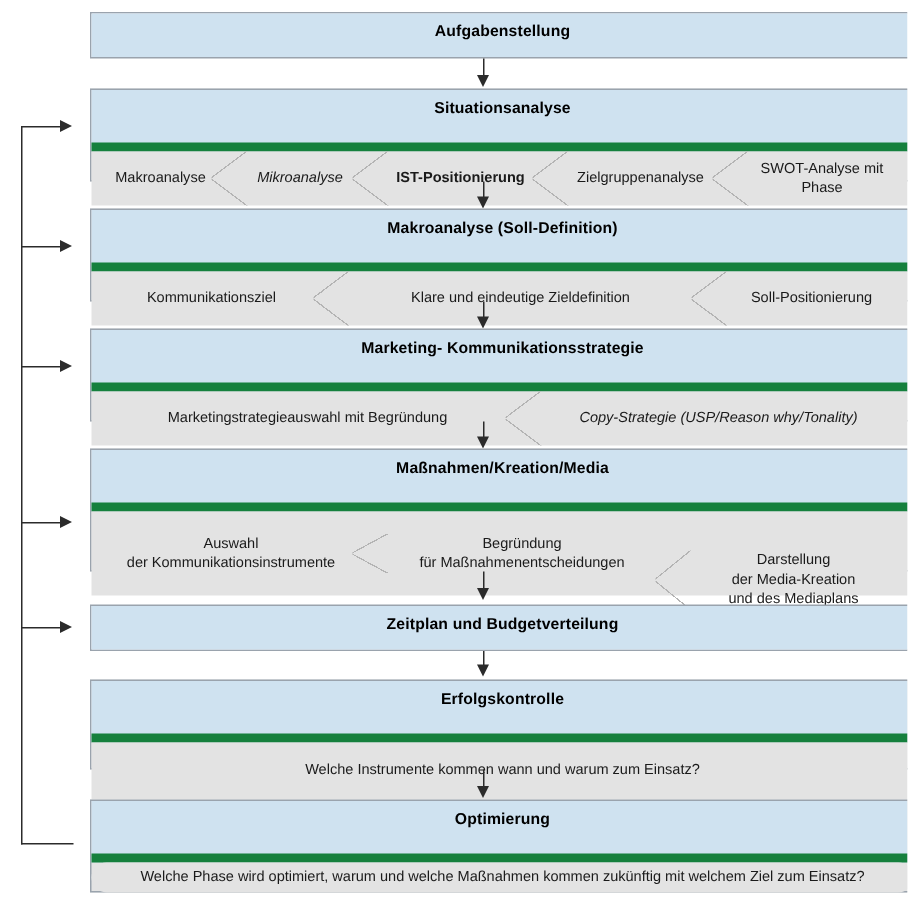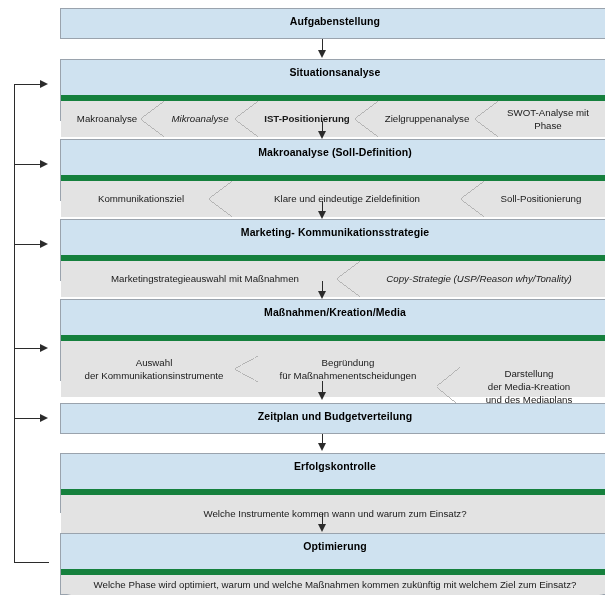--- a/index.html
+++ b/index.html
@@ -143,21 +143,21 @@
       <div class="seg" style="flex:0 0 136px;">Soll-Positionierung</div>
     </div>
   </div>
 
   <div class="vline" style="left:322px; top:201px; height:12px;"></div>
   <div class="arrow-down" style="left:318px; top:211px;"></div>
 
   <div class="block" style="top:219px; height:62px;">
     <div class="block-header">Marketing- Kommunikationsstrategie</div>
     <div class="block-body" style="height:36px;">
-      <div class="seg" style="flex:0 0 288px;">Marketingstrategieauswahl mit Maßnahmen</div>
+      <div class="seg" style="flex:0 0 288px;">Marketingstrategieauswahl mit Begründung</div>
       <div class="seg" style="flex:1 1 auto;font-style:italic;">Copy-Strategie (USP/Reason why/Tonality)</div>
     </div>
   </div>
 
   <div class="vline" style="left:322px; top:281px; height:12px;"></div>
   <div class="arrow-down" style="left:318px; top:291px;"></div>
 
   <div class="block" style="top:299px; height:82px;">
     <div class="block-header">Maßnahmen/Kreation/Media</div>
     <div class="block-body" style="height:56px;align-items:center;">

